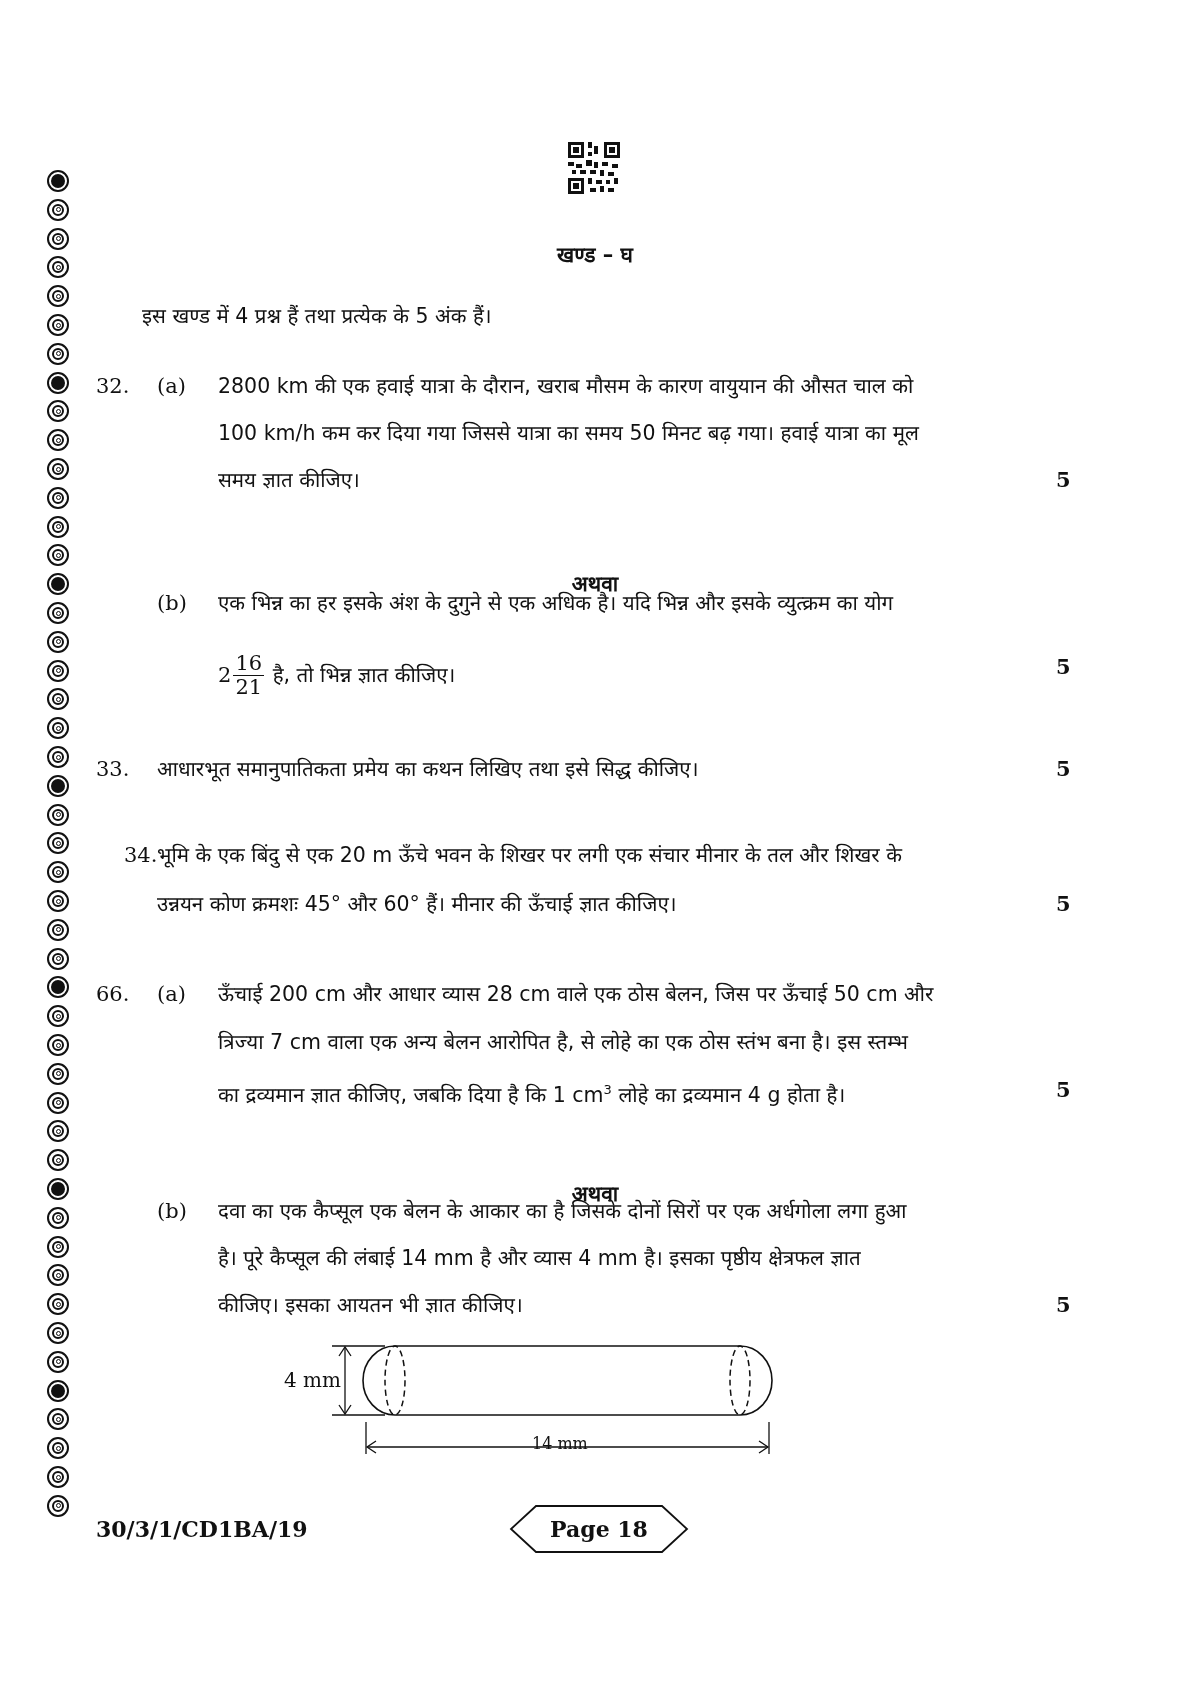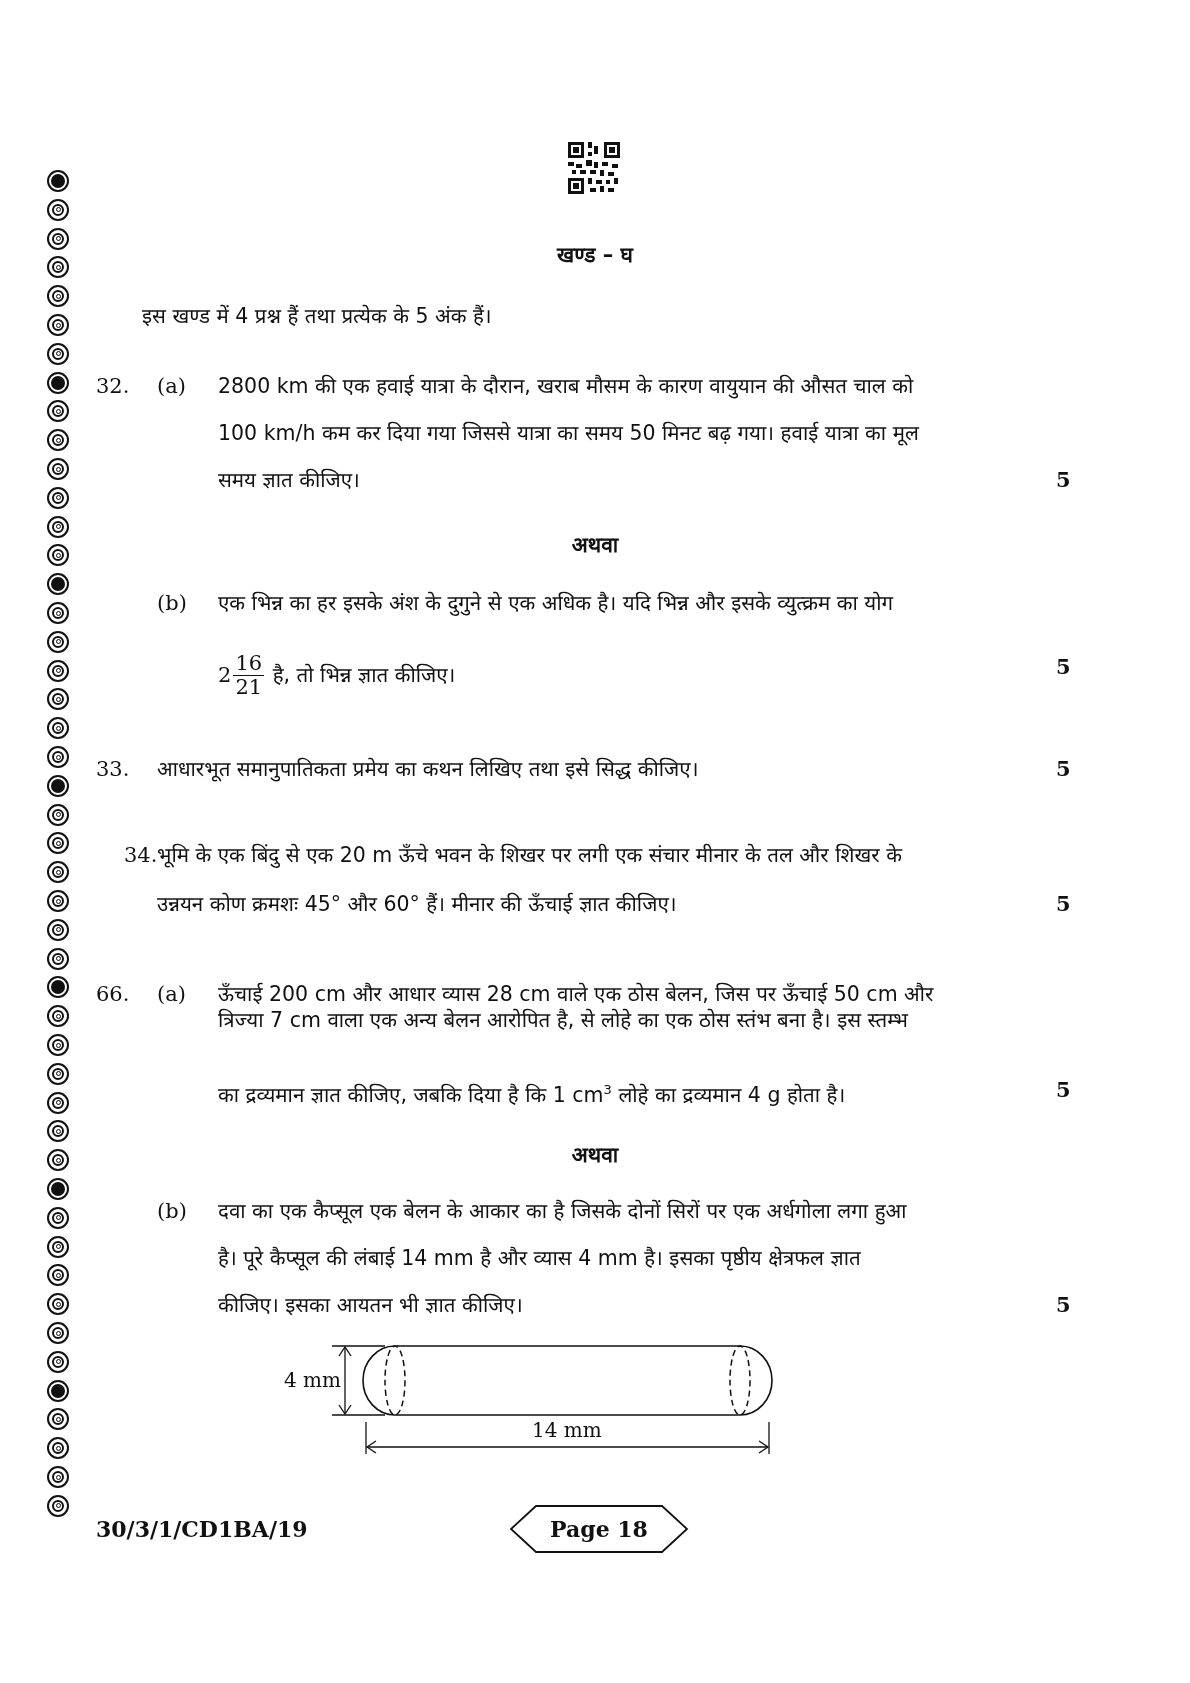--- a/index.html
+++ b/index.html
@@ -15,21 +15,21 @@
         border:1.5px solid #111; border-radius:50%; box-sizing:border-box; }
   .mk.dot::before { content:""; position:absolute; left:2px; top:2px; width:14px; height:14px;
         background:#111; border-radius:50%; }
   .qr { left:568px; top:142px; width:52px; height:52px; }
   .section-title { left:0; width:1190px; text-align:center; top:240px; font-size:21px; font-weight:bold; font-family:"DejaVu Sans", sans-serif; }
   .num { font-family:"DejaVu Serif", serif; font-size:21px; }
   .qnum { position:absolute; left:96px; font-family:"DejaVu Serif", serif; font-size:21px; line-height:48px; }
   .part { position:absolute; left:157px; font-family:"DejaVu Serif", serif; font-size:21px; line-height:48px; }
   .marks { position:absolute; left:1056px; font-family:"DejaVu Serif", serif; font-weight:bold; font-size:21px; line-height:48px; }
   .line { position:absolute; font-family:"DejaVu Sans", sans-serif; font-size:20.5px; line-height:48px; white-space:nowrap; }
-  .or { position:absolute; left:0; width:1190px; text-align:center; font-weight:bold; font-family:"DejaVu Sans", sans-serif; font-size:21px; }
+  .or { position:absolute; left:0; width:1190px; text-align:center; font-weight:bold; font-family:"DejaVu Sans", sans-serif; font-size:21px;margin-top:39px; }
   .frac { display:inline-block; vertical-align:middle; text-align:center; font-family:"DejaVu Serif", serif; font-size:21px; line-height:1.1; margin:12px 2px; }
   .frac .n { display:block; border-bottom:1.5px solid #111; padding:0 2px; }
   .frac .d { display:block; padding:0 2px; }
   .footer-code { left:96px; top:1516px; font-family:"DejaVu Serif", serif; font-weight:bold; font-size:22px; }
   .page-badge { left:508px; top:1503px; width:182px; height:52px; }
   .page-badge span { position:absolute; left:0; top:0; width:182px; height:52px; line-height:52px; text-align:center;
         font-family:"DejaVu Serif", serif; font-weight:bold; font-size:22px; }
   sup { font-size:13px; }
 </style>
 </head>
@@ -151,21 +151,21 @@
   <div class="qnum" style="top:831px;margin-left:28px;">34.</div>
   <div class="line" style="left:157px; top:831px;">भूमि के एक बिंदु से एक 20 m ऊँचे भवन के शिखर पर लगी एक संचार मीनार के तल और शिखर के</div>
   <div class="line" style="left:157px; top:880px;">उन्नयन कोण क्रमशः 45° और 60° हैं। मीनार की ऊँचाई ज्ञात कीजिए।</div>
   <div class="marks" style="top:880px;">5</div>
 </div>
 
 <div>
   <div class="qnum" style="top:970px;">66.</div>
   <div class="part" style="top:970px;">(a)</div>
   <div class="line" style="left:218px; top:970px;">ऊँचाई 200 cm और आधार व्यास 28 cm वाले एक ठोस बेलन, जिस पर ऊँचाई 50 cm और</div>
-  <div class="line" style="left:218px; top:996px;">त्रिज्या 7 cm वाला एक अन्य बेलन आरोपित है, से लोहे का एक ठोस स्तंभ बना है। इस स्तम्भ</div>
+  <div class="line" style="left:218px; top:1018px;">त्रिज्या 7 cm वाला एक अन्य बेलन आरोपित है, से लोहे का एक ठोस स्तंभ बना है। इस स्तम्भ</div>
   <div class="line" style="left:218px; top:1066px;"><span>का द्रव्यमान ज्ञात कीजिए, जबकि दिया है कि 1 cm</span><sup>3</sup><span> लोहे का द्रव्यमान 4 g होता है।</span></div>
   <div class="marks" style="top:1066px;">5</div>
 
   <div class="or" style="top:1140px;">अथवा</div>
 
   <div class="part" style="top:1187px;">(b)</div>
   <div class="line" style="left:218px; top:1187px;">दवा का एक कैप्सूल एक बेलन के आकार का है जिसके दोनों सिरों पर एक अर्धगोला लगा हुआ</div>
   <div class="line" style="left:218px; top:1234px;">है। पूरे कैप्सूल की लंबाई 14 mm है और व्यास 4 mm है। इसका पृष्ठीय क्षेत्रफल ज्ञात</div>
   <div class="line" style="left:218px; top:1281px;">कीजिए। इसका आयतन भी ज्ञात कीजिए।</div>
   <div class="marks" style="top:1281px;">5</div>
@@ -186,21 +186,21 @@
       <ellipse cx="145" cy="50.5" rx="10" ry="34.5" fill="none" stroke="#111" stroke-width="1.5" stroke-dasharray="6,4"></ellipse>
       <ellipse cx="490" cy="50.5" rx="10" ry="34.5" fill="none" stroke="#111" stroke-width="1.5" stroke-dasharray="6,4"></ellipse>
 
       <line x1="116" y1="92" x2="116" y2="124" stroke="#111" stroke-width="1.3"></line>
       <line x1="519" y1="92" x2="519" y2="124" stroke="#111" stroke-width="1.3"></line>
       <line x1="117" y1="117" x2="518" y2="117" stroke="#111" stroke-width="1.3"></line>
       <polyline points="126,111 117,117 126,123" fill="none" stroke="#111" stroke-width="1.3"></polyline>
       <polyline points="509,111 518,117 509,123" fill="none" stroke="#111" stroke-width="1.3"></polyline>
     </svg>
     <div class="abs" style="left:34px; top:38px; font-family:'DejaVu Serif',serif; font-size:20px;">4 mm</div>
-    <div class="abs" style="left:282px; top:88px; font-family:'DejaVu Serif',serif; font-size:20px;">14 mm</div>
+    <div class="abs" style="left:282px; top:104px; font-family:'DejaVu Serif',serif; font-size:16px;">14 mm</div>
   </div>
 </div>
 
 <div class="abs footer-code">30/3/1/CD1BA/19</div>
 <div class="abs page-badge">
   <svg width="182" height="52" viewBox="0 0 182 52" style="position:absolute;left:0;top:0;">
     <polygon points="28,3 154,3 179,26 154,49 28,49 3,26" fill="#fff" stroke="#111" stroke-width="1.8"></polygon>
   </svg>
   <span>Page 18</span>
 </div>

